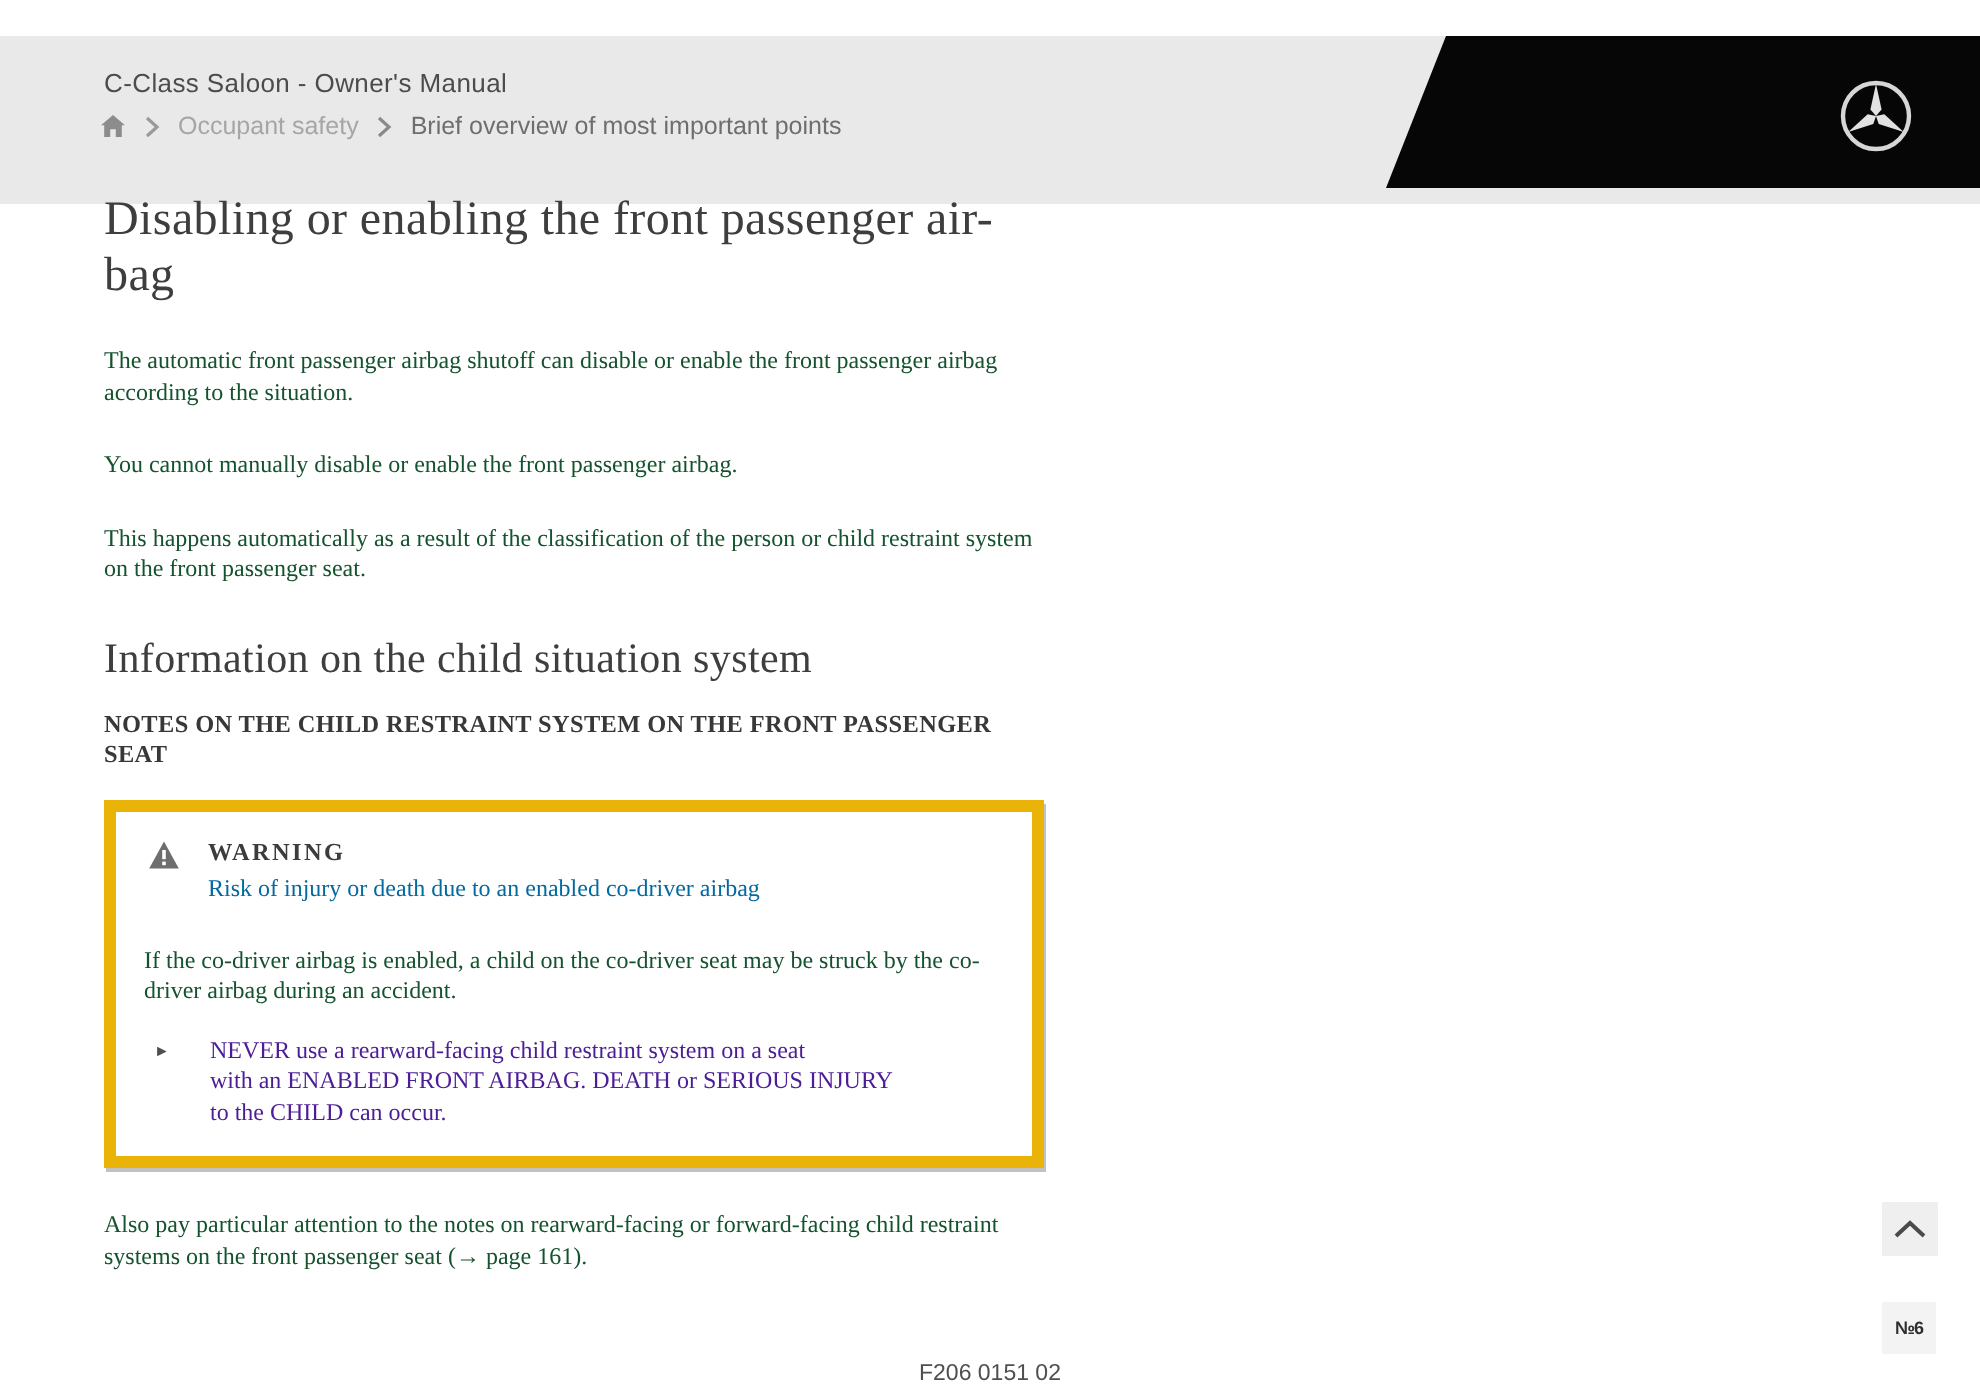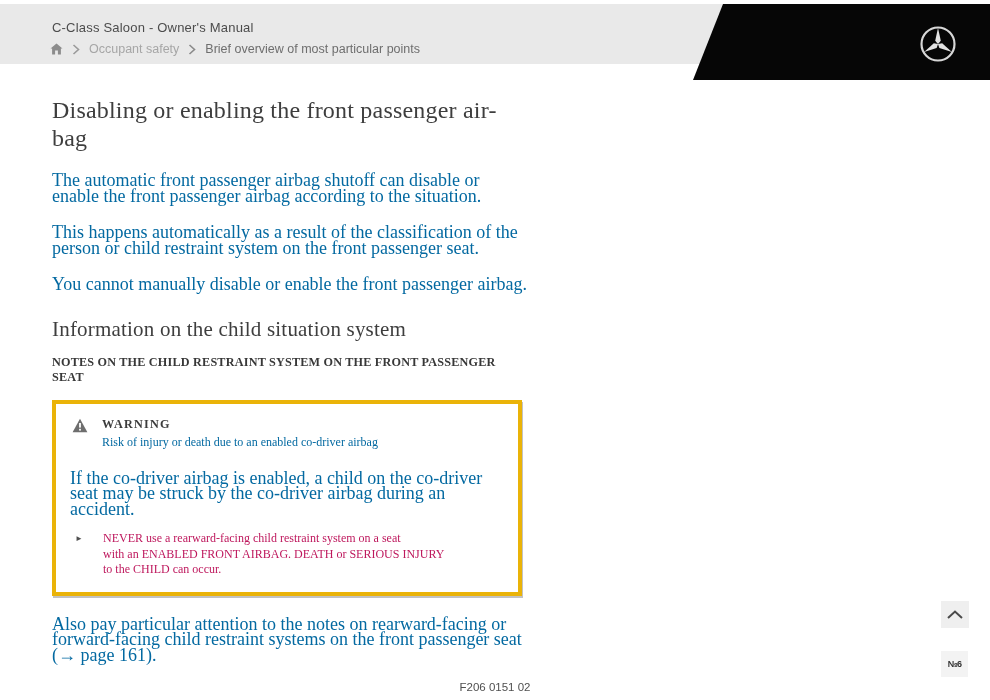--- a/index.html
+++ b/index.html
@@ -4,55 +4,55 @@
 <style>
   * { margin:0; padding:0; box-sizing:border-box; }
   html,body { width:990px; height:700px; }
   body {
     font-family:"Liberation Sans","DejaVu Sans",sans-serif;
     background:#ffffff; color:#6b6b6b; overflow:hidden; position:relative;
   }
   .page { position:relative; width:990px; height:700px; background:#fff; }
 
   
-  .topbar { position:absolute; top:4px; left:0; width:990px; height:60px; background:#e9e9e9; }
+  .topbar { position:absolute; top:18px; left:0; width:990px; height:84px; background:#e9e9e9; }
   .black-corner {
     position:absolute; top:0; right:0; width:300px; height:76px; background:#060606;
     clip-path:polygon(33px 0, 100% 0, 100% 100%, 3px 100%);
   }
   .star-logo { position:absolute; top:21px; left:229px; width:38px; height:38px; }
   .doc-title { position:absolute; top:16px; left:52px; font-size:13px; color:#4c4c4c; letter-spacing:0.2px; }
   .breadcrumb { position:absolute; top:38px; left:50px; display:flex; align-items:center; gap:9px; font-size:12.5px; }
   .bc-home { display:flex; align-items:center; cursor:pointer; }
   .bc-sep { width:8px; height:11px; }
   .bc-link { color:#a6a6a6; cursor:pointer; }
   .bc-current { color:#6e6e6e; }
 
   
   .content { position:absolute; top:76px; left:0; width:814px; padding:20px 0 0 52px;font-family:Liberation Serif, serif; }
   .preline { white-space:pre-line; }
   h1.page-title { font-size:24px; line-height:28px; font-weight:400; color:#3e3e3e; margin-bottom:15px; letter-spacing:0.2px; }
-  .content p { font-size:18px; line-height:15.5px; max-width:478px; margin-bottom:13px; color:#0369a1;margin-top:21px; }
+  .content p { font-size:12px; line-height:15.5px; max-width:478px; margin-bottom:13px; color:#14532d;margin-top:21px; }
   h2.section-title { font-size:21px; font-weight:400; color:#3e3e3e; margin:24px 0 13px 0; letter-spacing:0.2px; }
   h3.notes-heading { font-size:12.2px; line-height:15.5px; font-weight:700; color:#383838; margin:4px 0 12px 0; letter-spacing:0.2px; }
 
   
   .warning-box {
-    width:470px; border:4px solid #eab308; background:#fff;
+    width:470px; border:6px solid #eab308; background:#fff;
     padding:13px 14px 14px 14px; margin:14px 0 15px 0;
     box-shadow:1px 2px 0 rgba(120,120,120,0.45);
   }
   .warn-head { display:flex; align-items:flex-start; gap:14px; margin-left:2px; }
   .warn-icon { width:16px; height:15px; margin-top:1px; flex:0 0 auto; }
   .warn-title { font-size:12.2px; font-weight:700; color:#3c3c3c; letter-spacing:1.2px; }
   .warn-sub { font-size:12px; color:#0369a1; margin-top:3px; }
   .warn-body { font-size:12px; line-height:15.5px; color:#4c4c4c; margin-top:8px; max-width:440px; }
   .warn-bullet { display:flex; margin-top:14px; }
   .bullet-arrow { flex:0 0 33px; padding-left:5px; font-size:8px; color:#4f4f4f; line-height:15px; }
-  .bullet-text { font-size:12px; line-height:15.5px; color:#be185d; }
+  .bullet-text { font-size:12px; line-height:15.5px; color:#4c1d95; }
 
   
   .figure-code { position:absolute; top:681px; left:0; width:990px; text-align:center; font-size:11.5px; color:#4f4f4f; }
   .fab { position:absolute; border:none; cursor:pointer; display:flex; align-items:center; justify-content:center; }
   .fab-up { top:601px; left:941px; width:28px; height:27px; background:#efefef; }
   .fab-glyph { top:651px; left:941px; width:27px; height:26px; background:#f3f3f3; font-size:9px; color:#2f2f2f; font-weight:700; letter-spacing:-0.5px; }
   .chev-up { width:16px; height:9px; }
 </style>
 </head>
 <body>
@@ -77,31 +77,31 @@
           <path d="M6.5 0.5 L12.5 5.6 H10.9 V11.5 H7.9 V7.6 H5.1 V11.5 H2.1 V5.6 H0.5 Z" fill="#8c8c8c"></path>
         </svg>
       </span>
       <svg class="bc-sep" viewBox="0 0 8 11">
         <polyline points="1.5,1 6.5,5.5 1.5,10" fill="none" stroke="#9a9a9a" stroke-width="1.6"></polyline>
       </svg>
       <span class="bc-link">Occupant safety</span>
       <svg class="bc-sep" viewBox="0 0 8 11">
         <polyline points="1.5,1 6.5,5.5 1.5,10" fill="none" stroke="#8a8a8a" stroke-width="1.6"></polyline>
       </svg>
-      <span class="bc-current">Brief overview of most particular points</span>
+      <span class="bc-current">Brief overview of most important points</span>
     </nav>
   </header>
 
   <main class="content">
     <h1 class="page-title preline">Disabling or enabling the front passenger air-
 bag</h1>
 
     <p>The automatic front passenger airbag shutoff can disable or enable the front passenger airbag according to the situation.</p>
+    <p>You cannot manually disable or enable the front passenger airbag.</p>
     <p>This happens automatically as a result of the classification of the person or child restraint system on the front passenger seat.</p>
-    <p>You cannot manually disable or enable the front passenger airbag.</p>
 
     <h2 class="section-title">Information on the child situation system</h2>
 
 
     <h3 class="notes-heading preline">NOTES ON THE CHILD RESTRAINT SYSTEM ON THE FRONT PASSENGER
 SEAT</h3>
 
     <section class="warning-box">
       <div class="warn-head">
         <svg class="warn-icon" viewBox="0 0 16 15">

